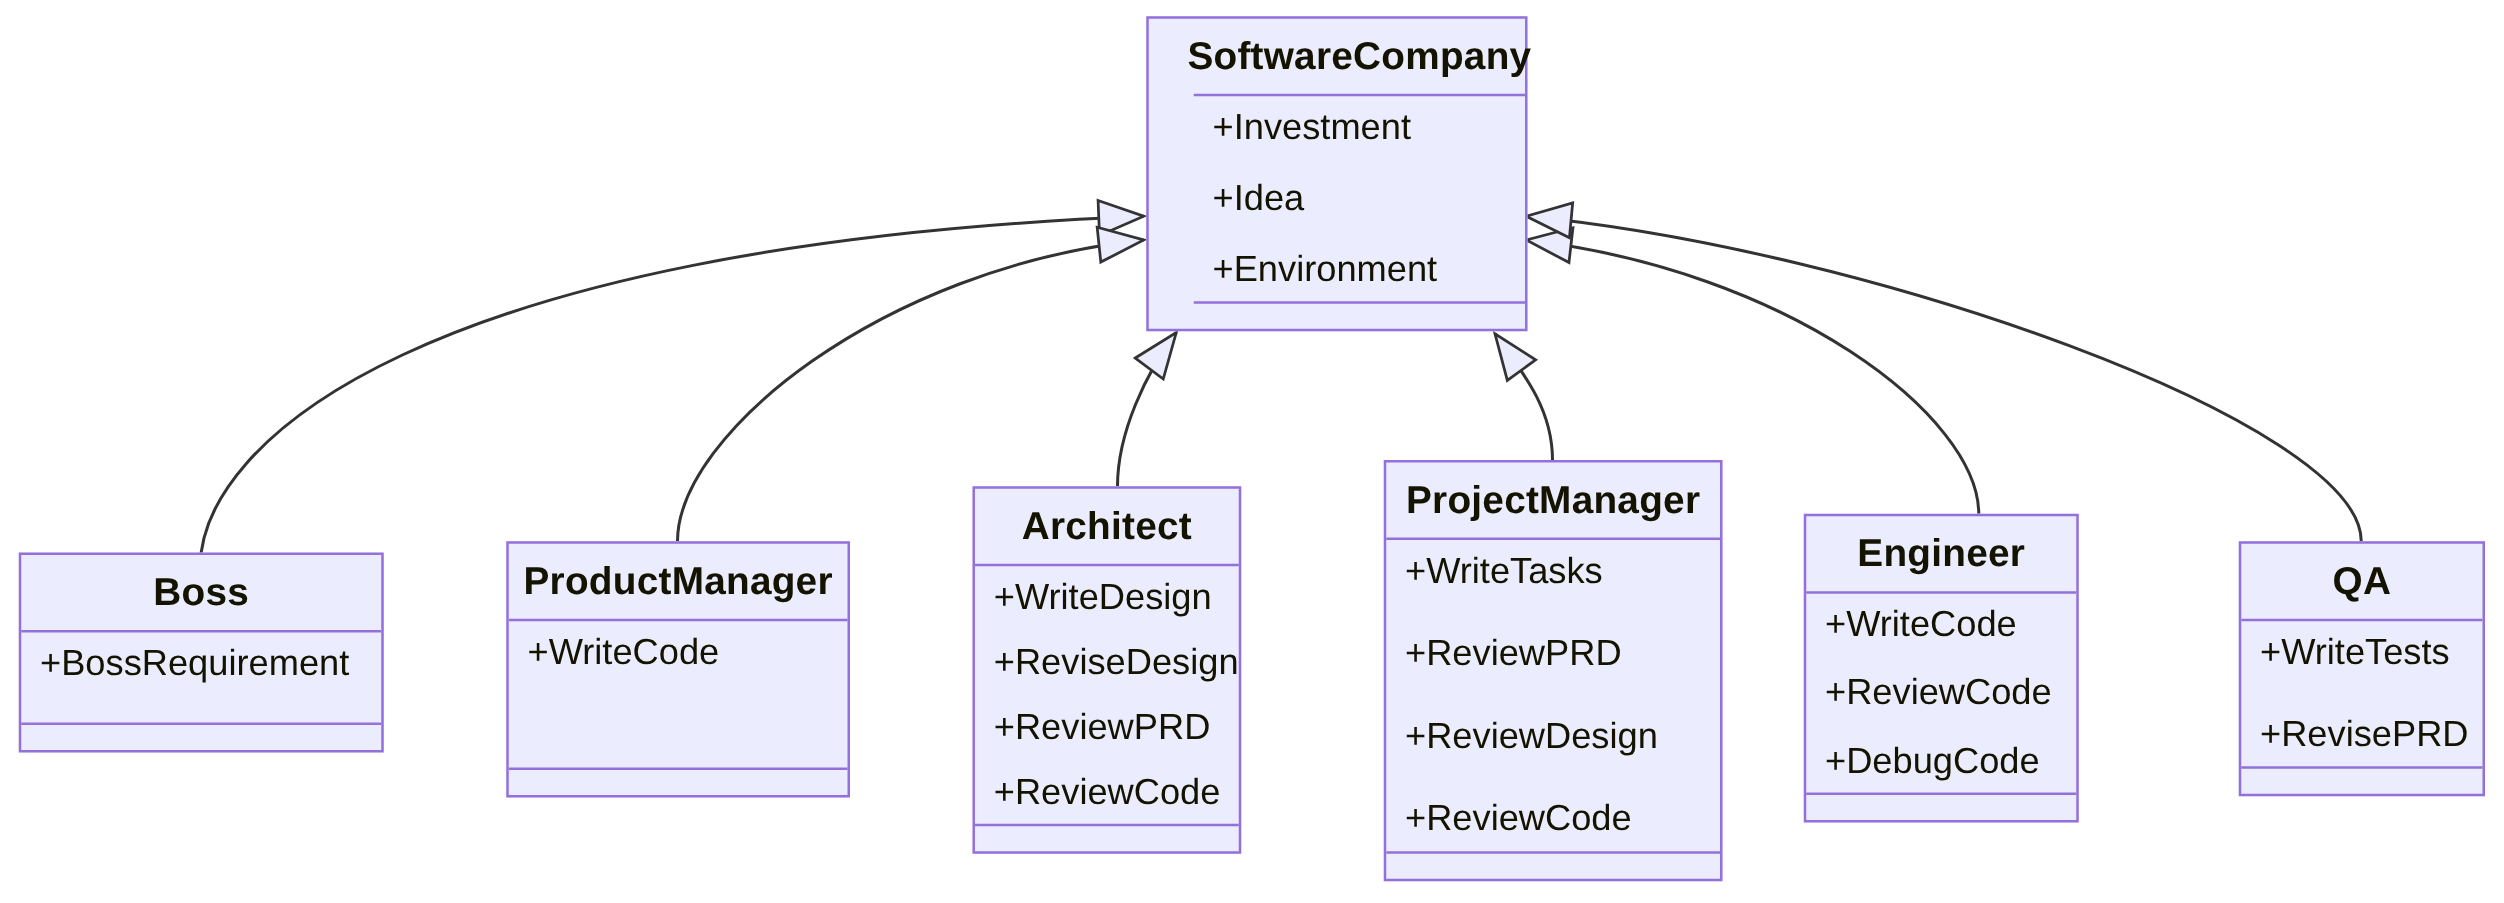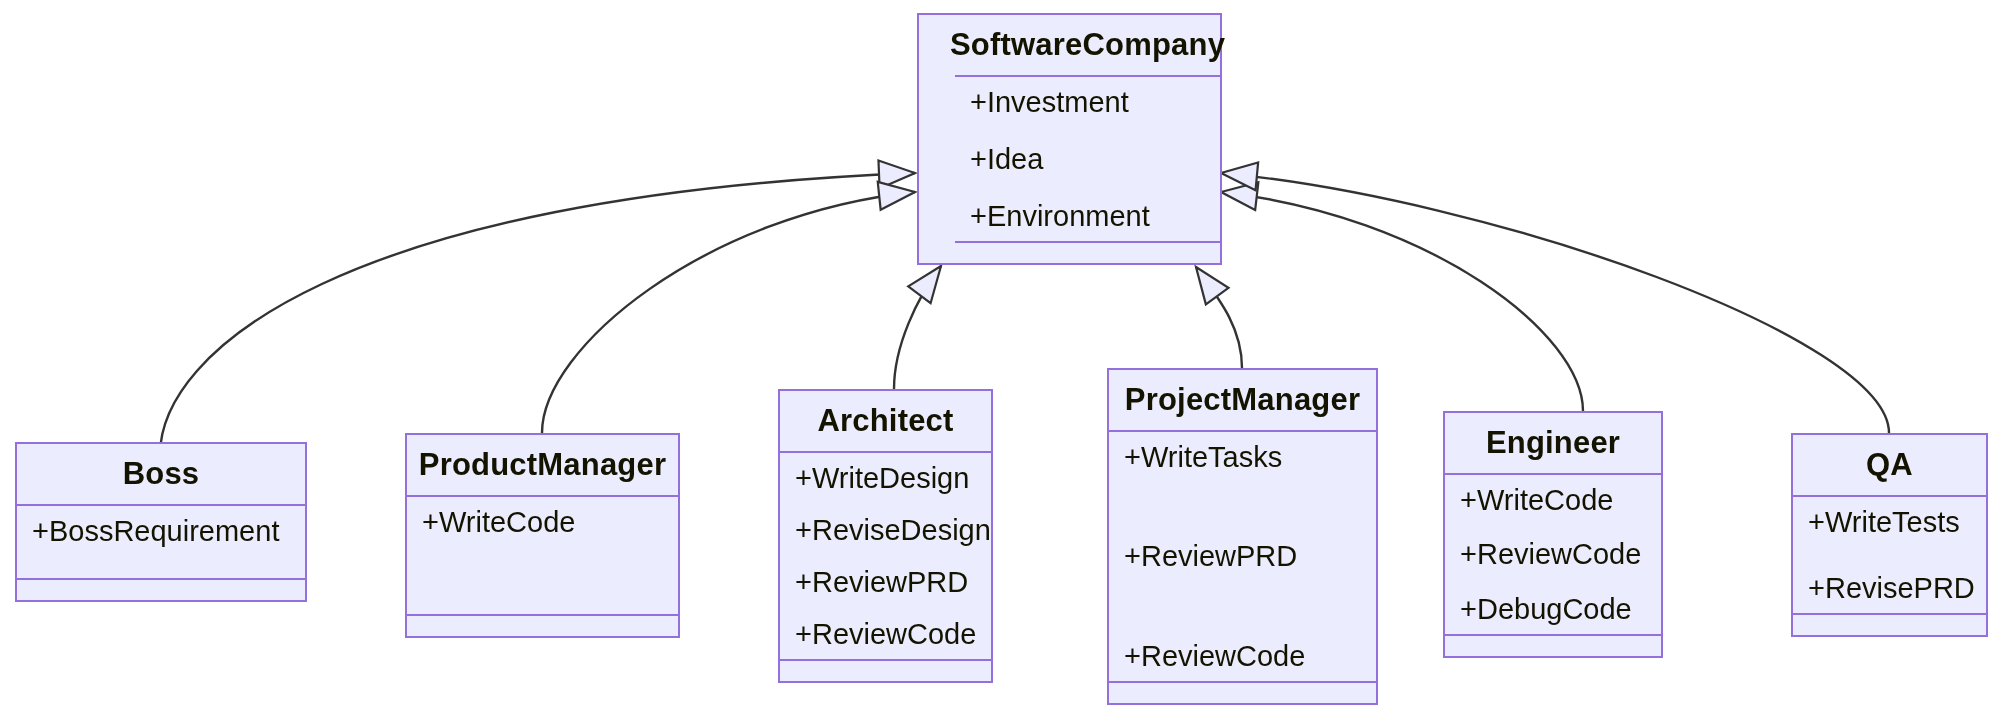--- a/index.html
+++ b/index.html
@@ -122,20 +122,21 @@
       <div class="uml-member">+ReviewCode</div>
     </div>
     <div class="uml-methods"></div>
   </div>
 
   <div class="uml-class" style="left:1107px; top:368px; width:271px; height:337px;">
     <div class="uml-title">ProjectManager</div>
     <div class="uml-attrs">
       <div class="uml-member">+WriteTasks</div>
       <div class="uml-member">+ReviewPRD</div>
+      <div class="uml-member">+ReviewDesign</div>
       <div class="uml-member">+ReviewCode</div>
     </div>
     <div class="uml-methods"></div>
   </div>
 
   <div class="uml-class" style="left:1443px; top:411px; width:220px; height:247px;">
     <div class="uml-title">Engineer</div>
     <div class="uml-attrs">
       <div class="uml-member">+WriteCode</div>
       <div class="uml-member">+ReviewCode</div>

